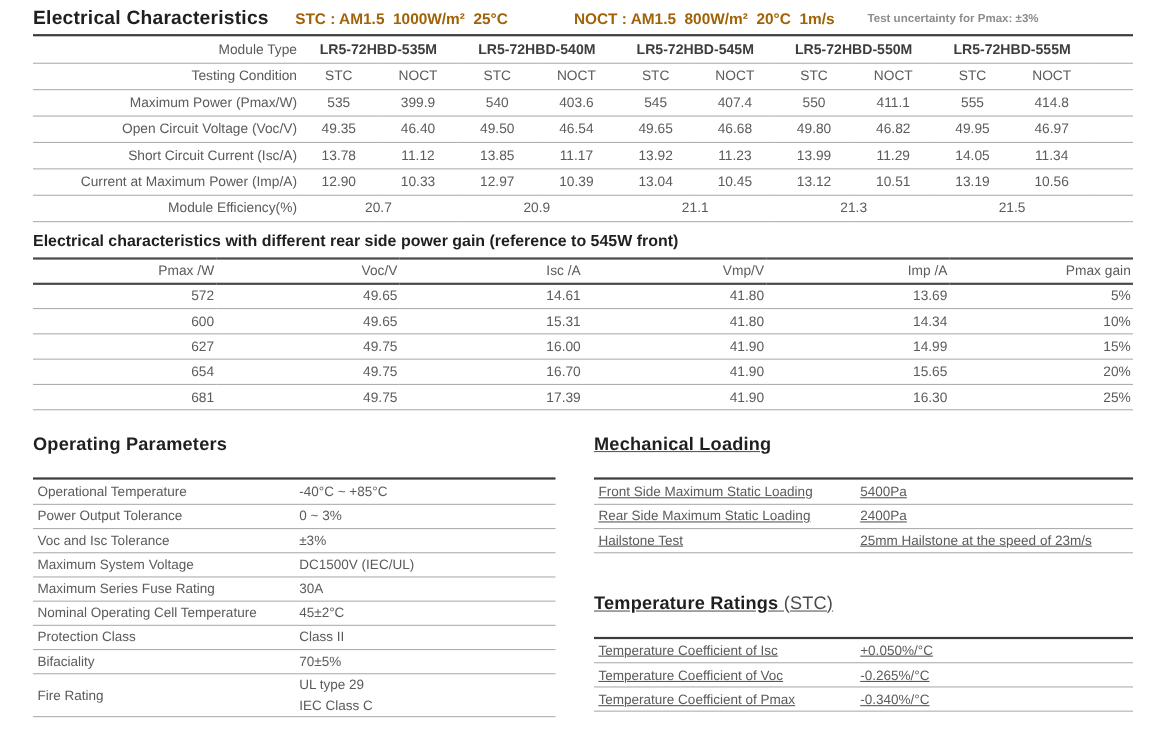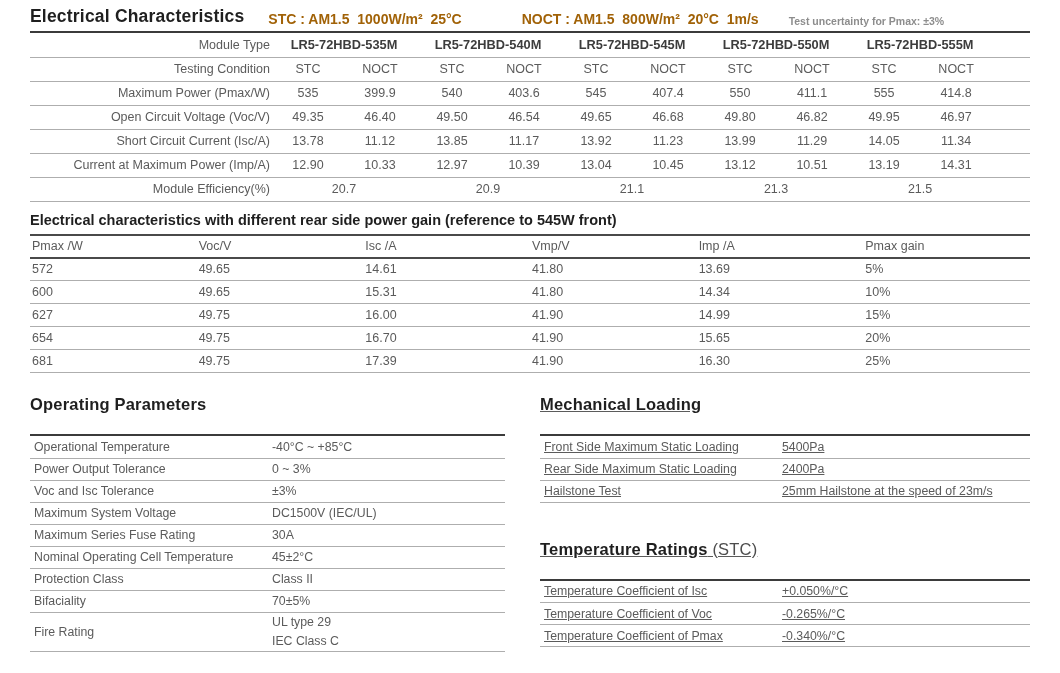--- a/index.html
+++ b/index.html
@@ -5,21 +5,21 @@
   * { margin:0; padding:0; box-sizing:border-box; }
   html,body { background:#ffffff; }
   .page {
     position:relative; width:1060px; height:673px; background:#fff; overflow:hidden;
     font-family:"Liberation Sans", sans-serif; color:#5b5b5b;
   }
   .inner { padding:0 30px; }
 
   
   .hdr {
-    display:flex; align-items:flex-end; padding-top:6px; padding-bottom:4px;
+    display:flex; align-items:center; padding-top:6px; padding-bottom:4px;
     border-bottom:2px solid #3b3b3b;
   }
   .hdr .title { font-size:17.5px; font-weight:700; color:#1f1f1f; letter-spacing:.2px; }
   .hdr .cond { font-size:14px; font-weight:700; color:#a16207; margin-left:24px; white-space:pre; }
   .hdr .cond.noct { margin-left:60px; }
   .hdr .note { font-size:10.5px; color:#8d8d8d; margin-left:30px; font-weight:700; }
 
   
   table { border-collapse:collapse; table-layout:fixed; width:100%; }
   td, th { font-weight:400; font-size:12.5px; color:#5b5b5b; padding:0 2px;
@@ -27,21 +27,21 @@
 
   
   .t-modules td.lbl { text-align:right; padding-left:4px; }
   .t-modules td.mod { text-align:center; font-weight:700; color:#3c3c3c; font-size:12.8px; }
   .t-modules td.val { text-align:center; }
   .t-modules td.sp  { border-bottom:1px solid #aeaeae; }
 
   
   .sec2-title { margin-top:10px; margin-bottom:6px; font-size:14.5px; font-weight:700; color:#1f1f1f; }
   .t-gain { border-top:2px solid #4a4a4a; }
-  .t-gain td { text-align:left; height:23px; }
+  .t-gain td { text-align:right; height:23px; }
   .t-gain tr.head td { border-bottom:2px solid #4a4a4a; color:#5b5b5b; }
 
   
   .bottom { display:flex; margin-top:22px; }
   .col-l { width:475px; }
   .col-gap { width:35px; }
   .col-r { width:490px;text-decoration:underline; }
   h2.sec {
     font-size:16.5px; font-weight:700; color:#1f1f1f; padding-bottom:20px;
     border-bottom:2px solid #3b3b3b; letter-spacing:.2px;
@@ -142,21 +142,21 @@
             <td class="lbl">Current at Maximum Power (Imp/A)</td>
             <td class="val">12.90</td>
             <td class="val">10.33</td>
             <td class="val">12.97</td>
             <td class="val">10.39</td>
             <td class="val">13.04</td>
             <td class="val">10.45</td>
             <td class="val">13.12</td>
             <td class="val">10.51</td>
             <td class="val">13.19</td>
-            <td class="val">14.31</td>
+            <td class="val">10.56</td>
             <td class="sp"></td>
           </tr>
           <tr>
             <td class="lbl">Module Efficiency(%)</td>
             <td class="val" colspan="2">20.7</td>
             <td class="val" colspan="2">20.9</td>
             <td class="val" colspan="2">21.1</td>
             <td class="val" colspan="2">21.3</td>
             <td class="val" colspan="2">21.5</td>
             <td class="sp"></td>

